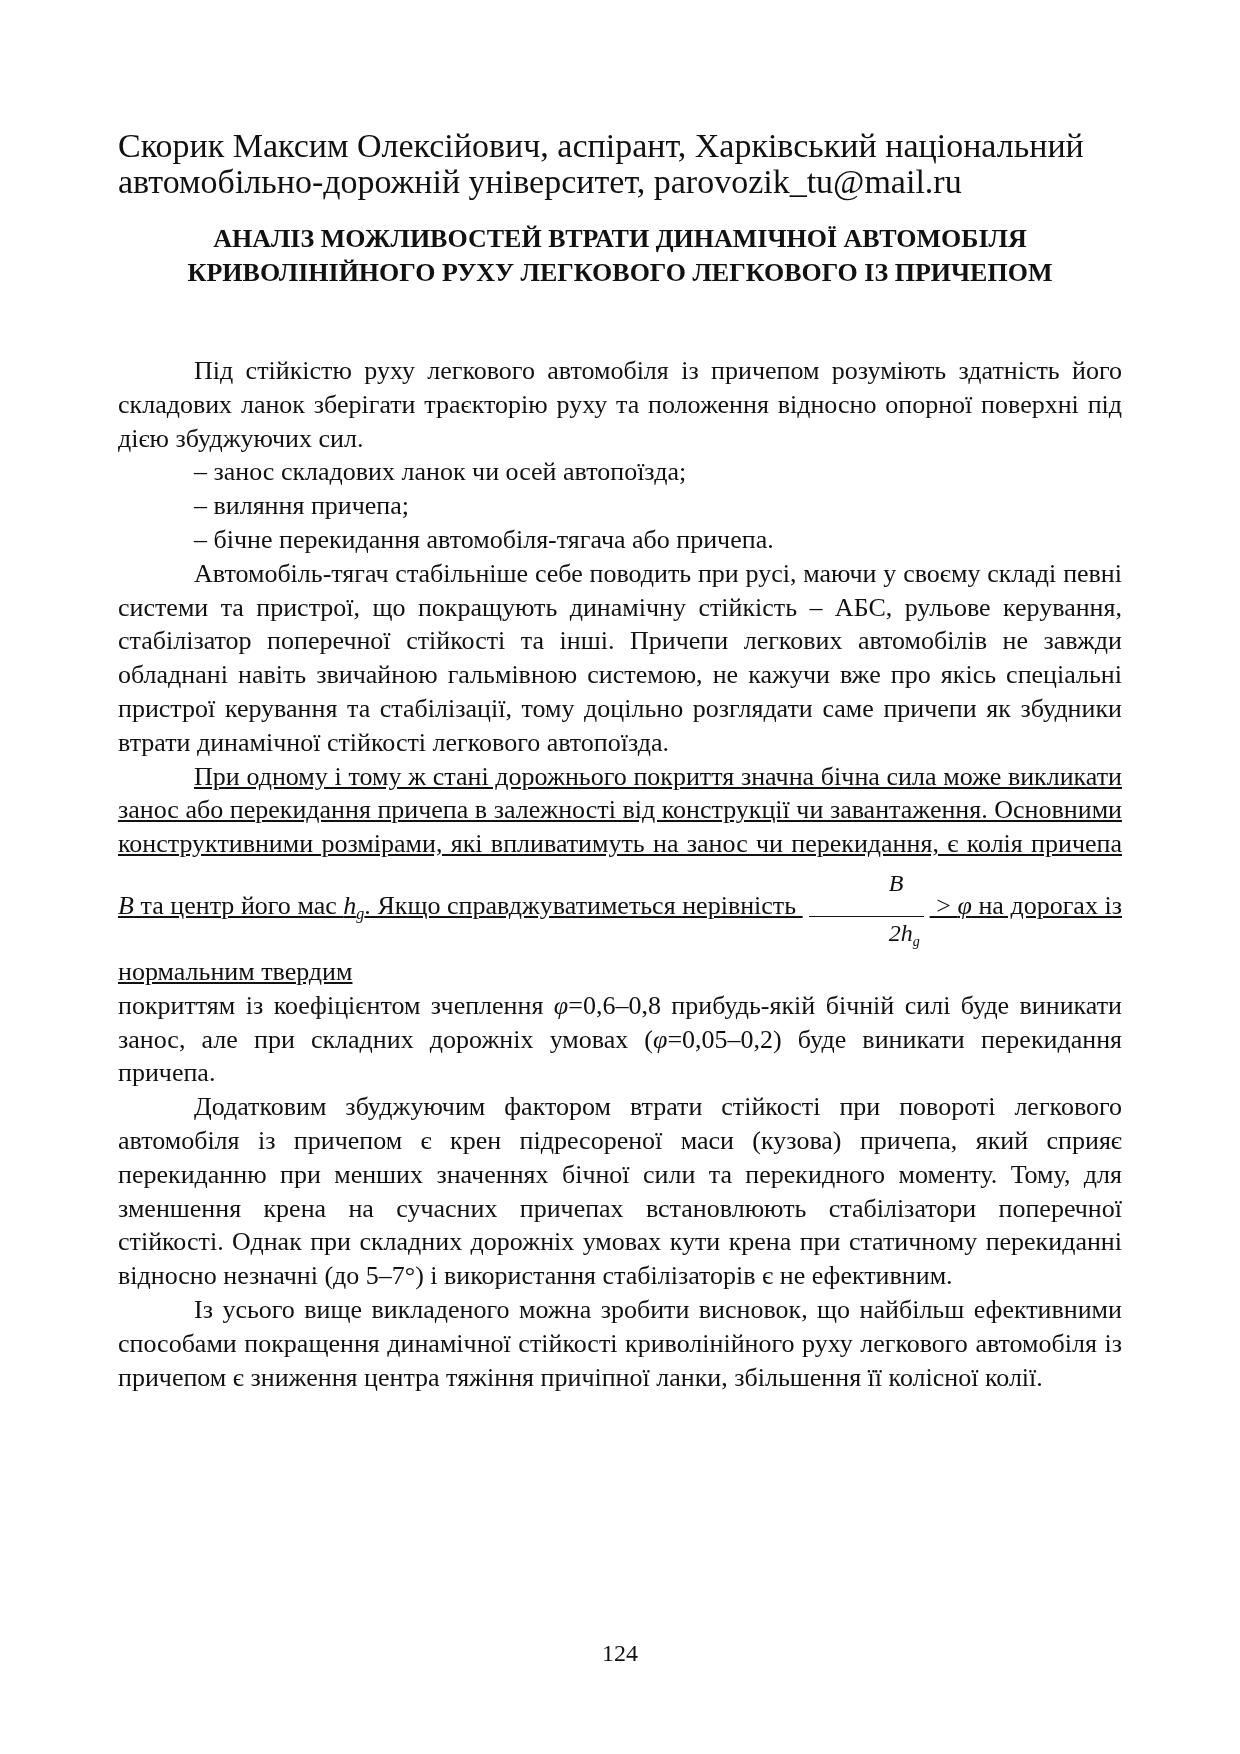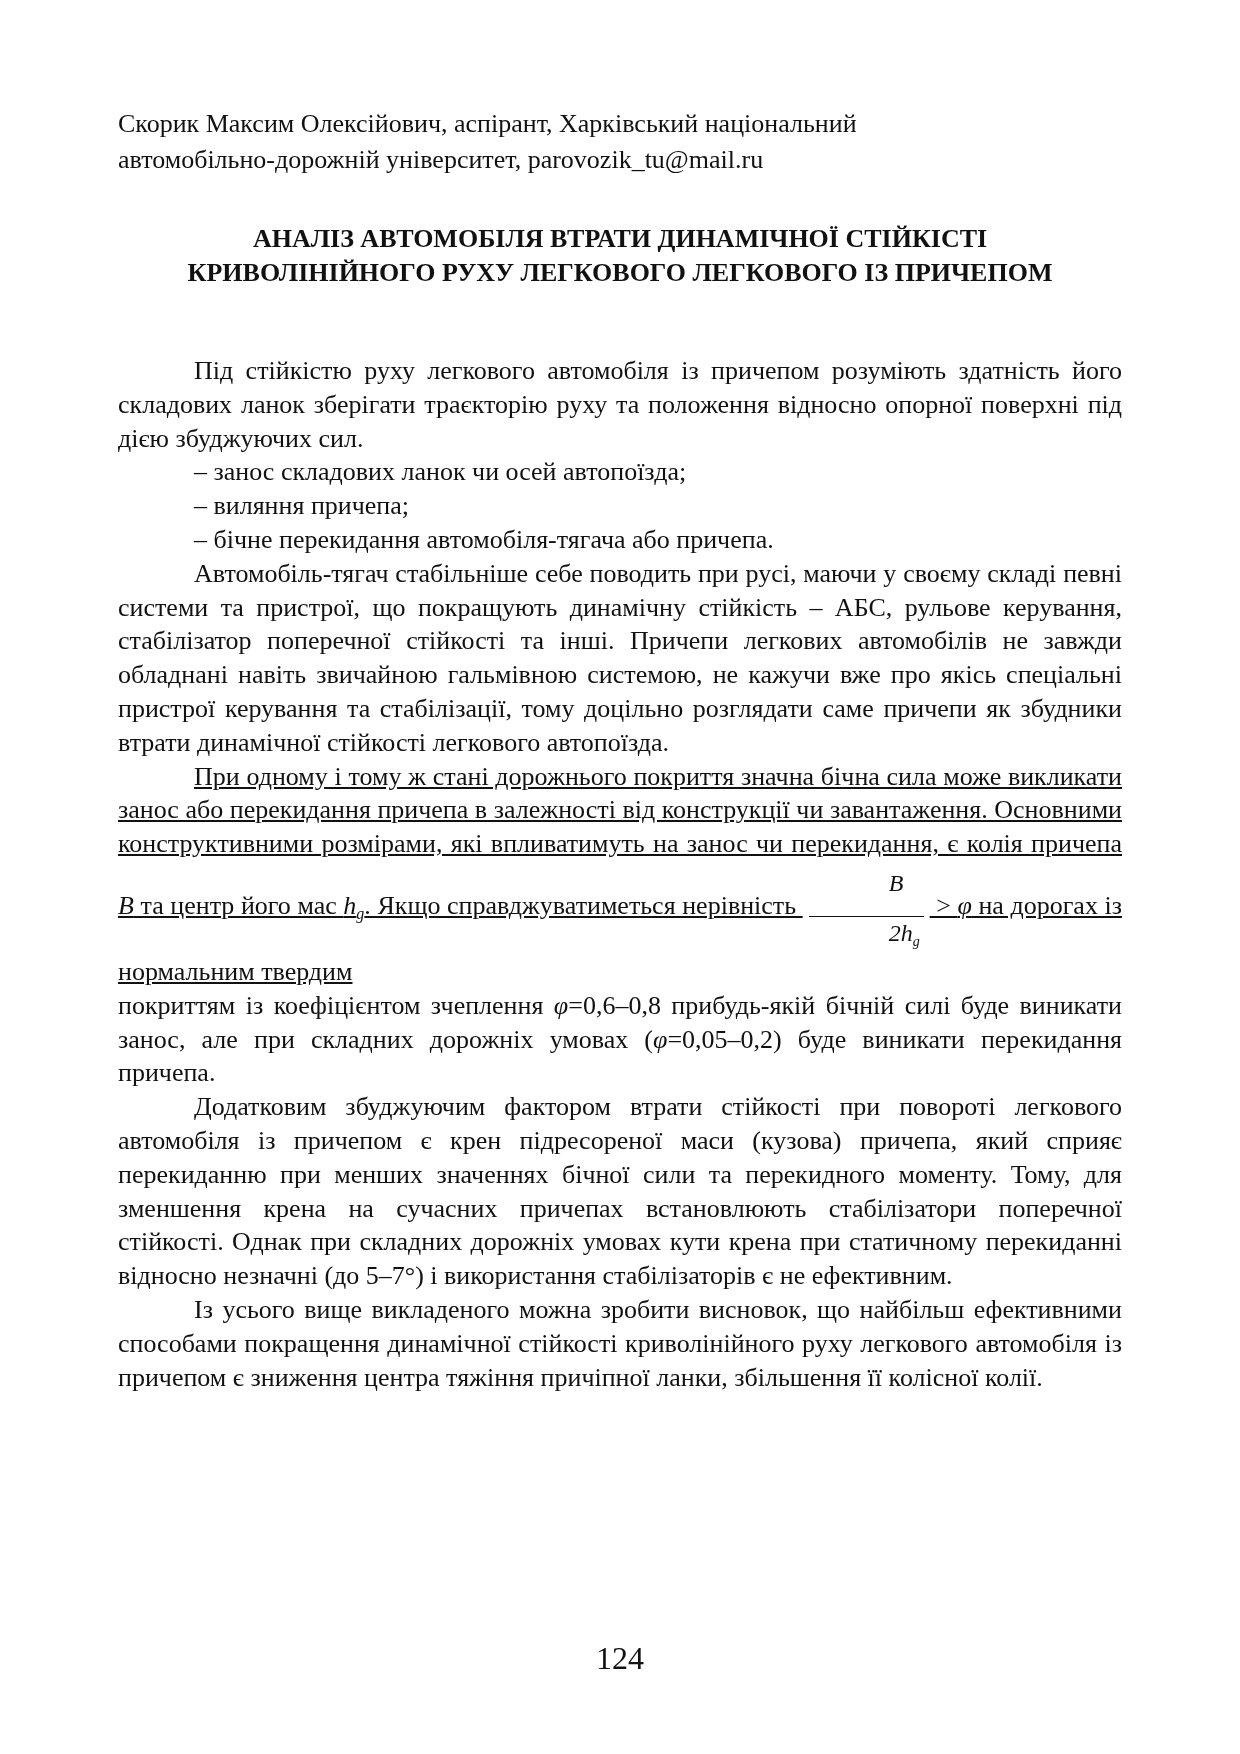--- a/index.html
+++ b/index.html
@@ -1,45 +1,45 @@
 <!DOCTYPE html>
 <html><head>
 <meta charset="utf-8">
 <style>
   html,body{margin:0;padding:0;background:#fff;}
   body{width:1240px;height:1754px;position:relative;overflow:hidden;
        font-family:"Liberation Serif","DejaVu Serif",serif;color:#111;}
   .page{position:absolute;left:0;top:0;width:1240px;height:1754px;}
-  .author{position:absolute;left:118px;top:106px;width:1000px;font-size:26px;line-height:36px;}
+  .author{position:absolute;left:118px;top:128px;width:1000px;font-size:34px;line-height:36px;}
   .title{position:absolute;left:118px;top:222px;width:1004px;text-align:center;font-weight:bold;font-size:26px;line-height:34px;}
   .body{position:absolute;left:118px;top:354px;width:1004px;font-size:26px;line-height:33.8px;}
   .body p{margin:0;text-align:justify;text-align-last:left;}
   .indent{text-indent:76px;}
   .li{text-indent:76px;}
   .i{font-style:italic;}
   sub{font-size:16px;vertical-align:-5px;line-height:0;}
   .frac{display:inline-block;vertical-align:middle;text-align:center;margin:0 6px;line-height:1;font-style:italic;}
   .frac .num{display:block;font-size:24px;padding:0 4px 3px;}
   .frac .den{display:block;font-size:24px;border-top:1.5px solid #111;padding:4px 4px 0;margin-top:18px;}
   .frac .den sub{font-size:14px;}
   .frac-line{line-height:64px;text-decoration:underline;}
-  .pagenum{position:absolute;left:0;width:1240px;top:1640px;text-align:center;font-size:32px;}
+  .pagenum{position:absolute;left:0;width:1240px;top:1640px;text-align:center;font-size:24px;}
 </style>
 </head>
 <body>
 
 <div class="page">
 
   <div class="author">
     <div>Скорик Максим Олексійович, аспірант, Харківський національний</div>
     <div>автомобільно-дорожній університет, parovozik_tu@mail.ru</div>
   </div>
 
   <div class="title">
-    <div>АНАЛІЗ АВТОМОБІЛЯ ВТРАТИ ДИНАМІЧНОЇ СТІЙКІСТІ</div>
+    <div>АНАЛІЗ МОЖЛИВОСТЕЙ ВТРАТИ ДИНАМІЧНОЇ АВТОМОБІЛЯ</div>
     <div>КРИВОЛІНІЙНОГО РУХУ ЛЕГКОВОГО ЛЕГКОВОГО ІЗ ПРИЧЕПОМ</div>
   </div>
 
   <div class="body">
     <p class="indent">Під стійкістю руху легкового автомобіля із причепом розуміють здатність його складових ланок зберігати траєкторію руху та положення відносно опорної поверхні під дією збуджуючих сил.</p>
     <p class="li">– занос складових ланок чи осей автопоїзда;</p>
     <p class="li">– виляння причепа;</p>
     <p class="li">– бічне перекидання автомобіля-тягача або причепа.</p>
     <p class="indent">Автомобіль-тягач стабільніше себе поводить при русі, маючи у своєму складі певні системи та пристрої, що покращують динамічну стійкість – АБС, рульове керування, стабілізатор поперечної стійкості та інші. Причепи легкових автомобілів не завжди обладнані навіть звичайною гальмівною системою, не кажучи вже про якісь спеціальні пристрої керування та стабілізації, тому доцільно розглядати саме причепи як збудники втрати динамічної стійкості легкового автопоїзда.</p>
     <p class="indent frac-line" style="line-height:33.8px;"><span>При одному і тому ж стані дорожнього покриття значна бічна сила може викликати занос або перекидання причепа в залежності від конструкції чи завантаження. Основними конструктивними розмірами, які впливатимуть на занос чи перекидання, є колія причепа </span><span class="i">B</span><span> та центр його мас </span><span class="i">h</span><sub class="i">g</sub><span>. Якщо справджуватиметься нерівність </span><span class="frac" style="margin-top:10px;margin-bottom:10px;"><span class="num">B</span><span class="den"><span>2h</span><sub>g</sub></span></span><span> &gt; </span><span class="i">φ</span><span> на дорогах із нормальним твердим</span>

